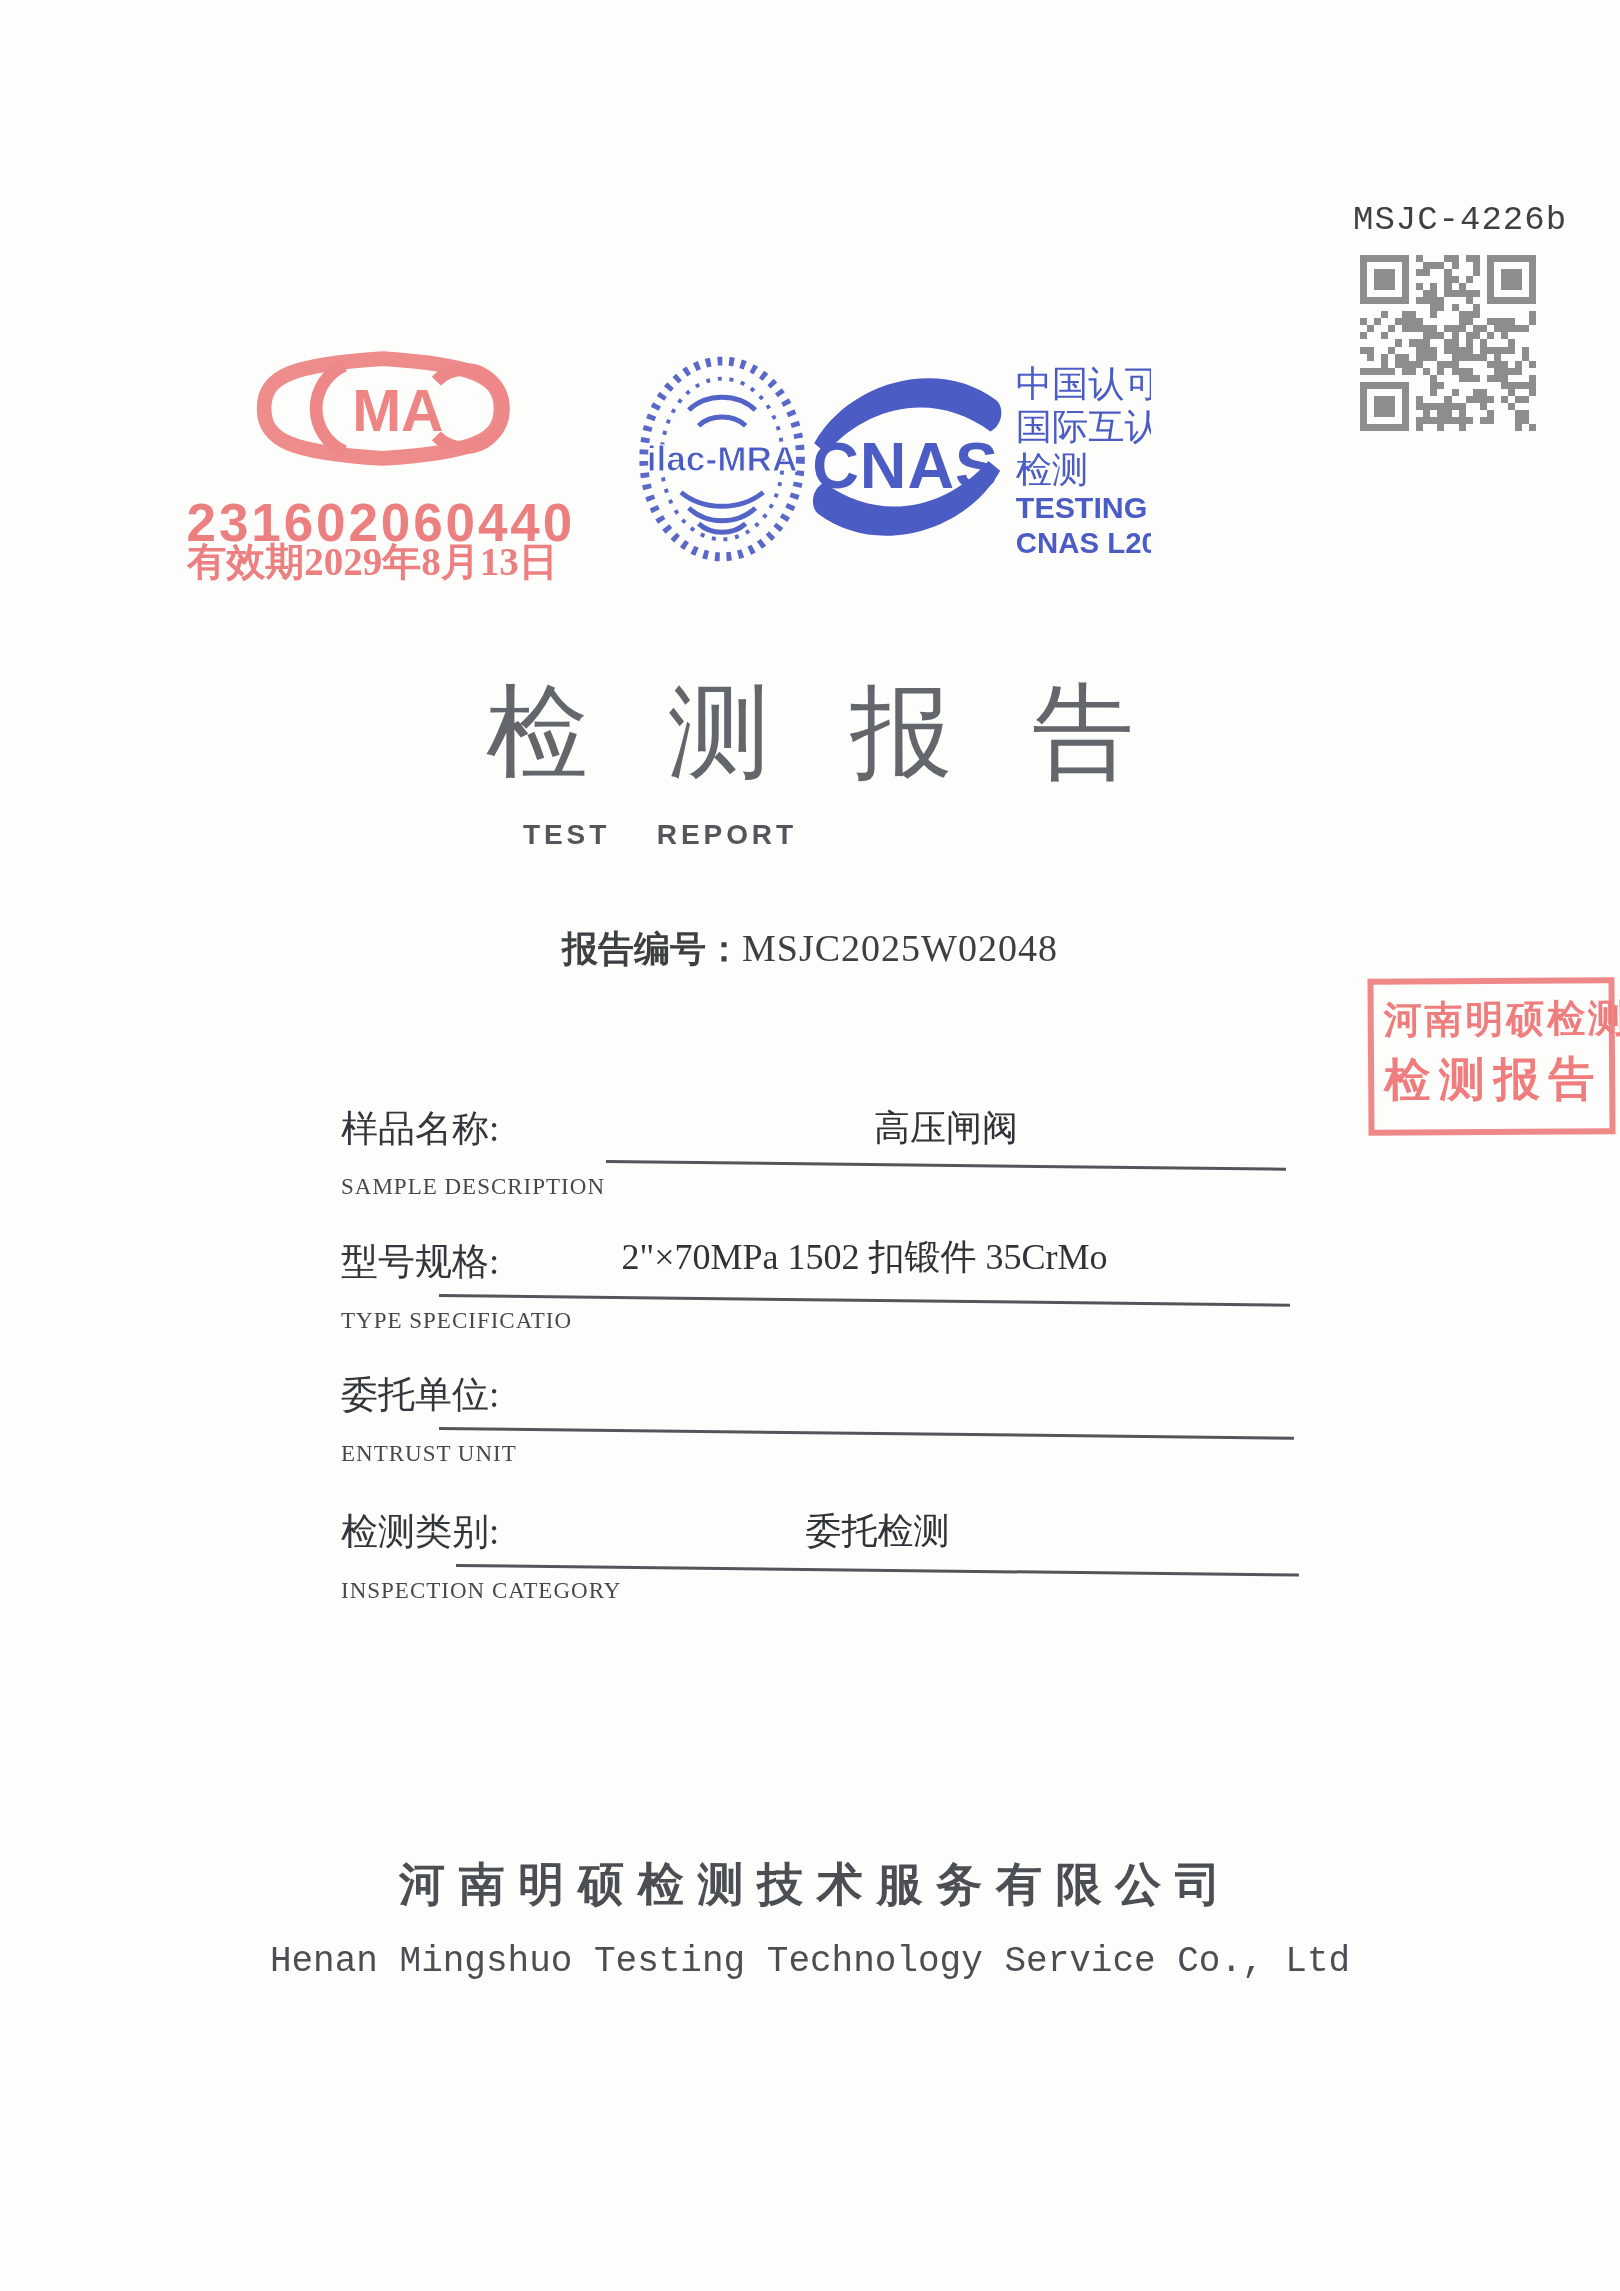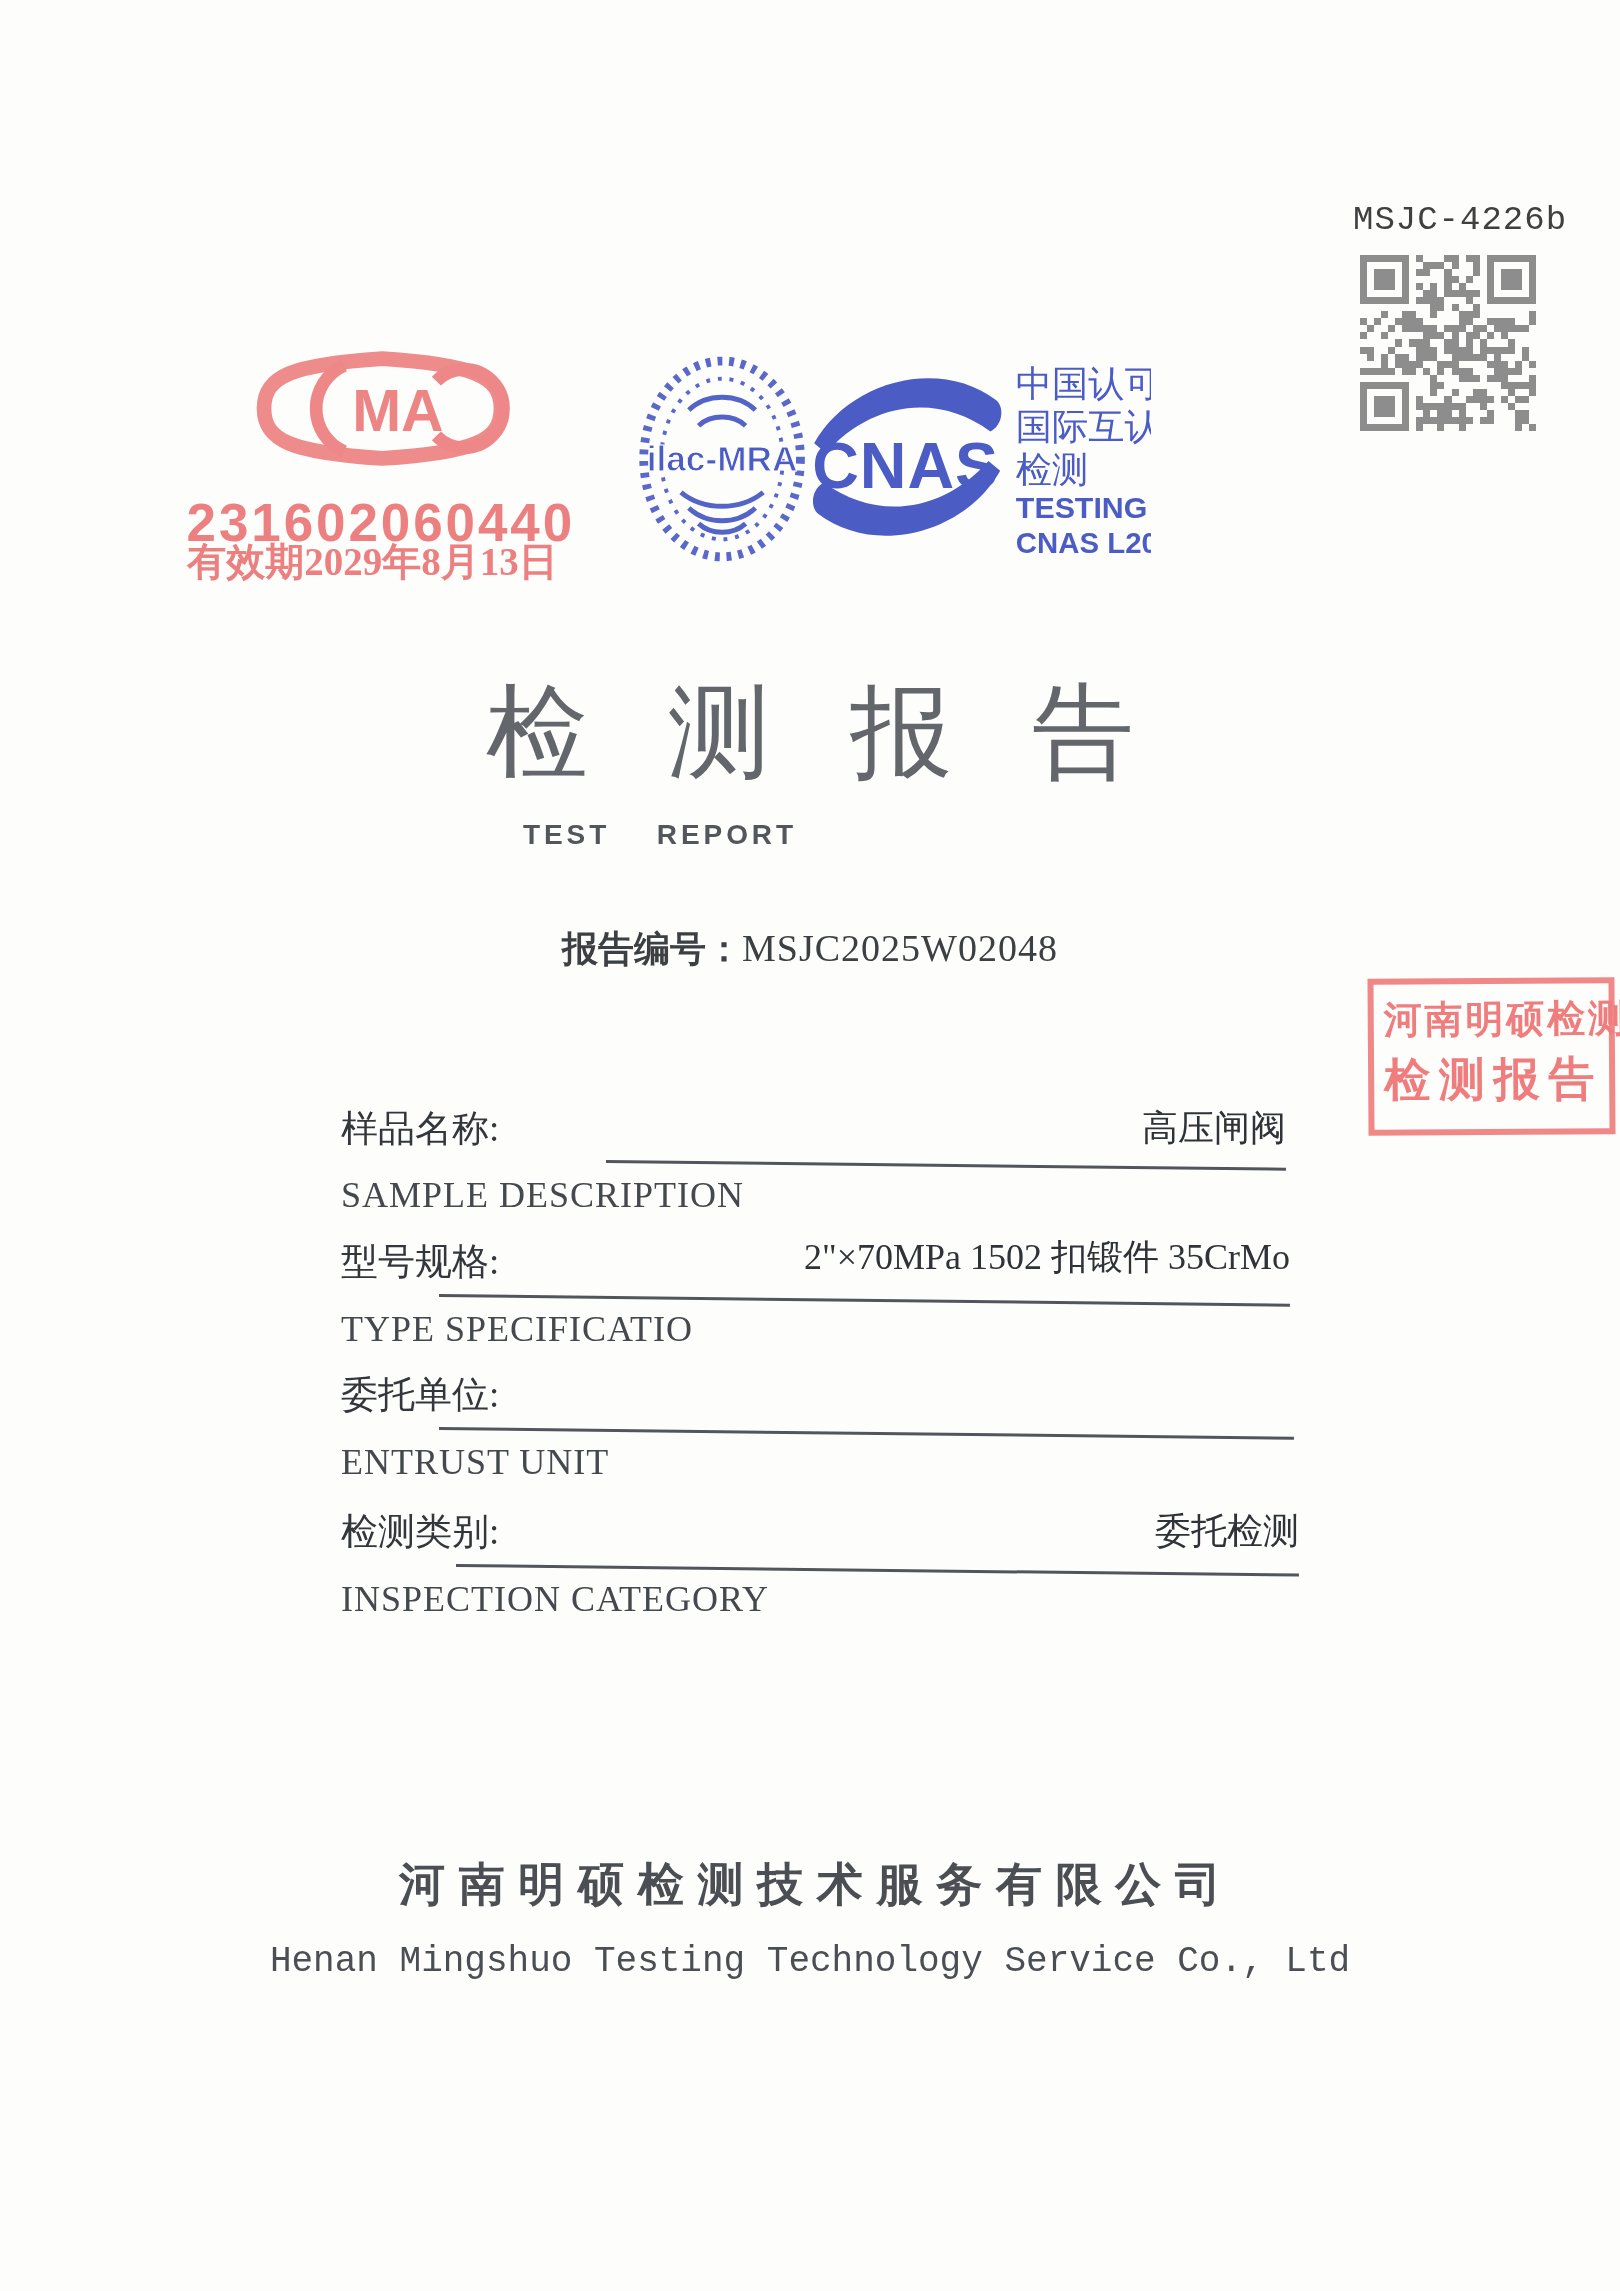--- a/index.html
+++ b/index.html
@@ -53,22 +53,22 @@
     font-family:"Liberation Sans","DejaVu Sans",sans-serif;
     font-weight:bold;font-size:28px;color:#53575b;letter-spacing:3.9px;word-spacing:35px;
   }
   .report-line{
     left:0;top:925px;width:1620px;text-align:center;font-size:36px;color:#3c4043;white-space:nowrap;
   }
   .report-label{font-weight:bold;}
   .report-value{font-size:38px;letter-spacing:1px;}
   
   .f-label{font-size:37px;color:#33373b;white-space:nowrap;}
-  .f-value{font-size:36px;color:#2f3337;text-align:right;white-space:nowrap;}
-  .f-en{font-size:36px;color:#45494d;letter-spacing:1px;white-space:nowrap;font-family:Liberation Serif, serif;}
+  .f-value{font-size:36px;color:#2f3337;text-align:center;white-space:nowrap;}
+  .f-en{font-size:23px;color:#45494d;letter-spacing:1px;white-space:nowrap;font-family:Liberation Serif, serif;}
   .f-line{height:2.9px;background:#52565a;transform:rotate(0.65deg);transform-origin:left center;}
   
   .company-cn{
     left:0;top:1854px;width:1620px;text-align:center;
     font-size:46px;font-weight:600;color:#4b4f53;letter-spacing:13.7px;padding-left:13.7px;box-sizing:border-box;
     white-space:nowrap;
   }
   .company-en{
     left:0;top:1941px;width:1620px;text-align:center;
     font-family:"Liberation Mono","DejaVu Sans Mono",monospace;

